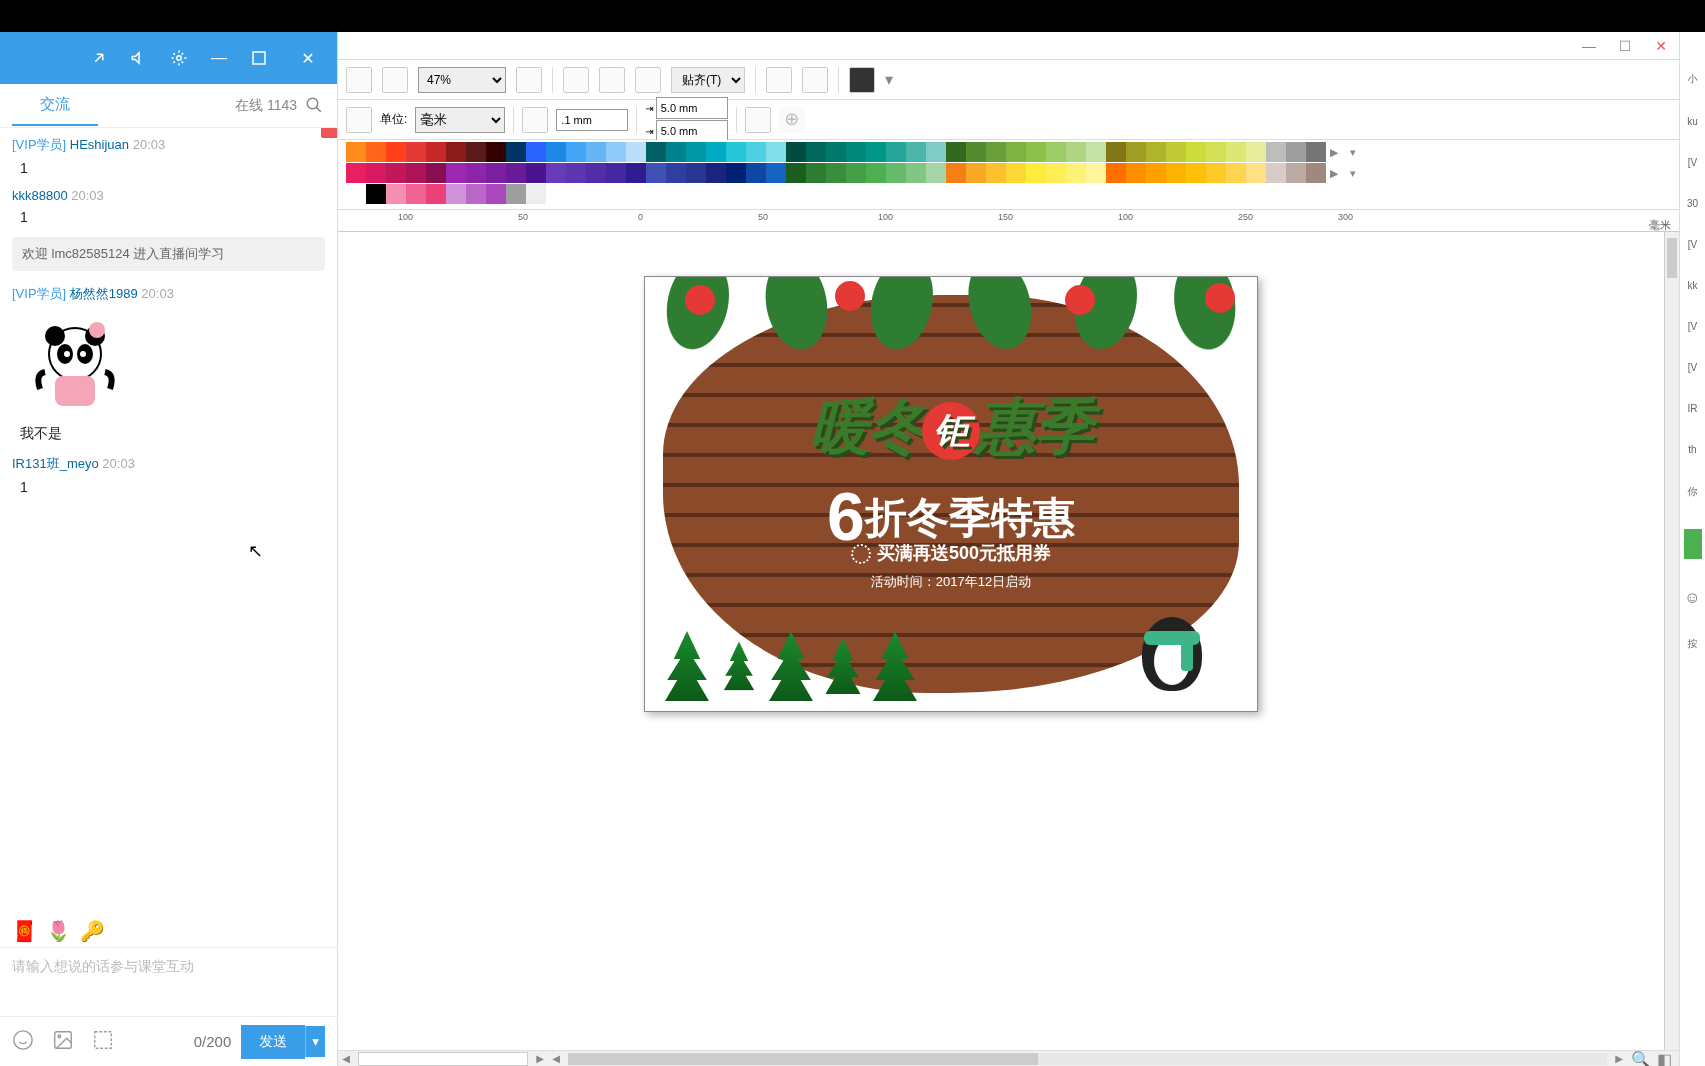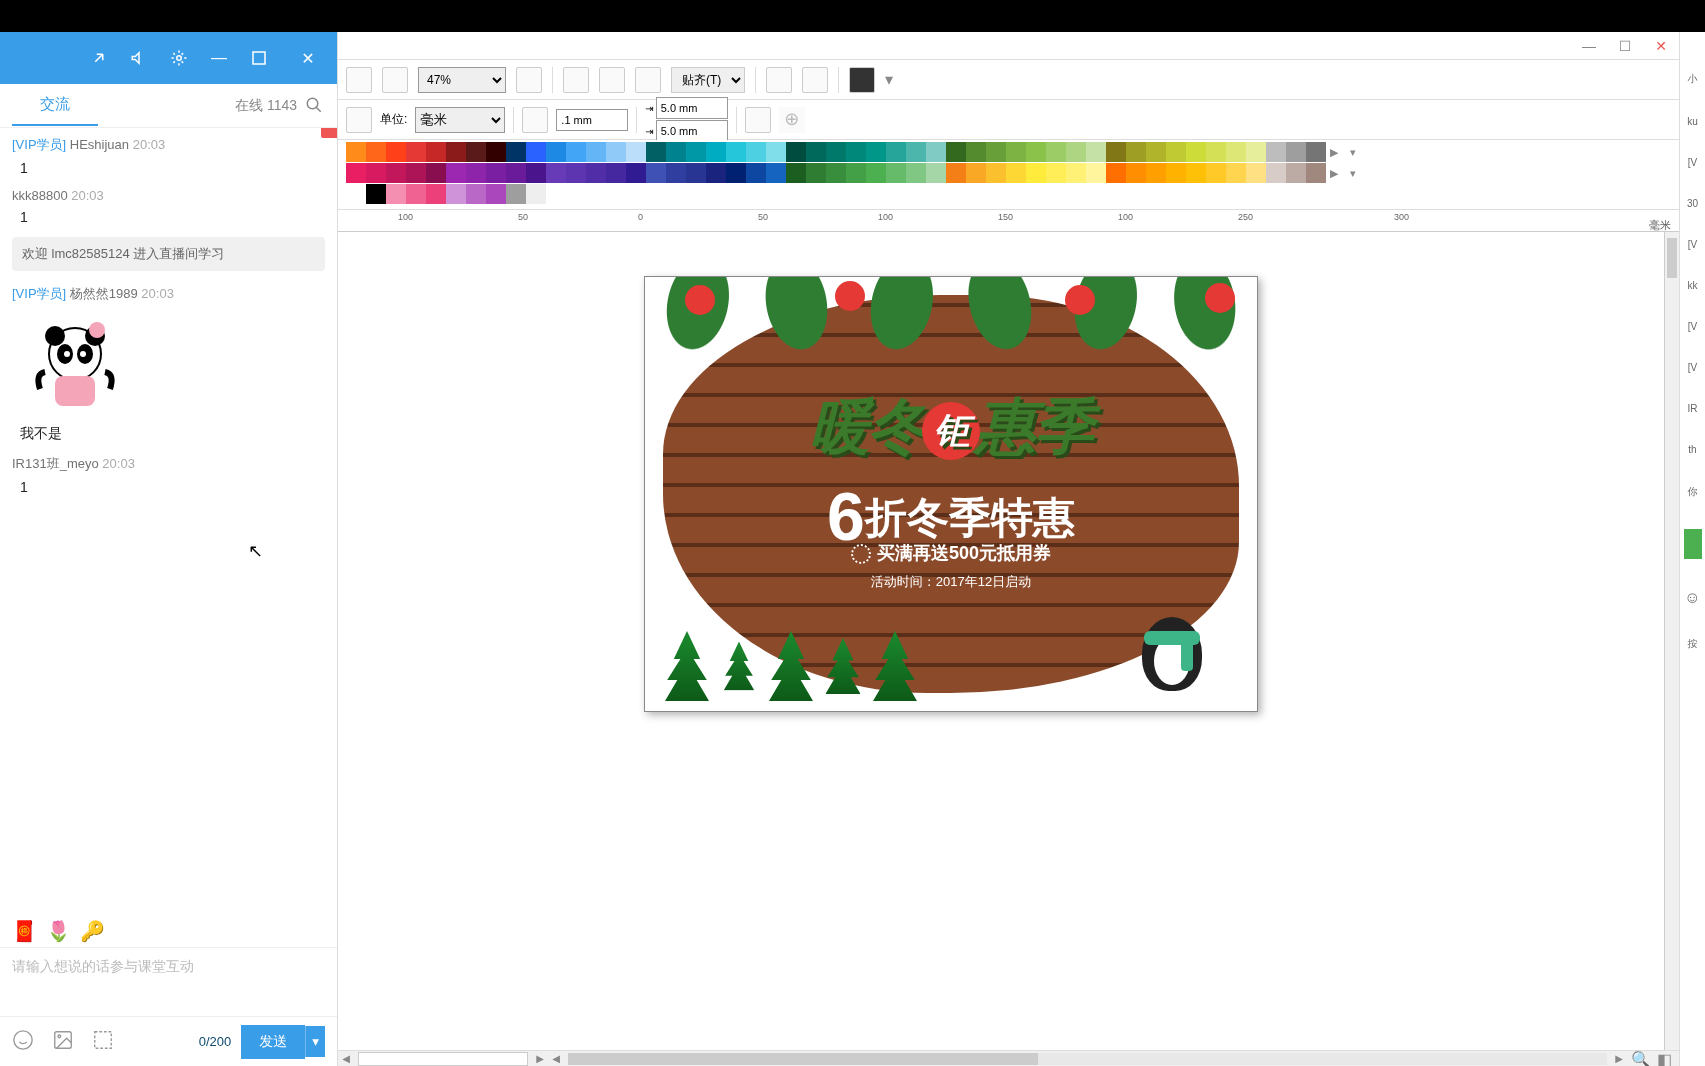--- a/index.html
+++ b/index.html
@@ -17,31 +17,31 @@
     .tab.active { color: #3a9de8; border-bottom: 2px solid #3a9de8; }
     .tab-online { margin-left: auto; color: #888; font-size: 14px; padding-right: 8px; }
     .search-icon { width: 20px; height: 20px; color: #888; cursor: pointer; }
     .chat-messages { flex: 1; overflow-y: auto; padding: 8px 12px; font-size: 14px; position: relative; }
     .notice-bubble { position: absolute; right: 0; top: -6px; width: 16px; height: 16px; background: #e55; border-radius: 2px 0 0 2px; }
     .sys-msg { background: #f0f0f0; padding: 8px 10px; border-radius: 4px; margin: 8px 0 14px 0; color: #666; font-size: 13px; }
     .msg-block { margin-bottom: 12px; }
     .msg-head { font-size: 13px; margin-bottom: 4px; }
     .vip-tag { color: #3a9de8; }
     .dbl-vip { color: #e55; }
-    .uname { color: #737373; }
+    .uname { color: #0369a1; }
     .mtime { color: #aaa; }
     .msg-body { color: #222; padding-left: 8px; margin-top: 6px; }
     .panda-sticker { width: 110px; height: 110px; margin: 6px 0 0 8px; display: flex; align-items: center; justify-content: center; }
     .stick-row { display: flex; gap: 10px; padding: 4px 12px; }
     .stick { width: 24px; height: 24px; font-size: 20px; }
     .chat-input { border-top: 1px solid #eee; padding: 6px 12px 0 12px; }
     .input-placeholder { color: #bbb; font-size: 14px; padding: 4px 0 40px 0; }
     .chat-send { height: 50px; display: flex; align-items: center; padding: 0 12px; border-top: 1px solid #eee; }
     .send-tool { width: 26px; height: 26px; margin-right: 14px; color: #999; cursor: pointer; }
-    .counter { margin-left: auto; color: #0c4a6e; font-size: 13px; margin-right: 10px; text-align: center; }
+    .counter { margin-left: auto; color: #737373; font-size: 15px; margin-right: 10px; text-align: center; }
     .send-btn { background: #3a9de8; color: #fff; border: none; padding: 8px 18px; font-size: 14px; cursor: pointer; }
     .send-dd { background: #3a9de8; color: #fff; border: none; border-left: 1px solid rgba(255,255,255,.3); padding: 8px 6px; cursor: pointer; }
     
     
     .editor { flex: 1; background: #f8f9fa; display: flex; flex-direction: column; position: relative; }
     .ed-titlebar { height: 28px; background: #fff; display: flex; align-items: center; justify-content: flex-end; padding: 0 6px; gap: 12px; border-bottom: 1px solid #ddd; }
     .win-btn { width: 24px; height: 20px; display: flex; align-items: center; justify-content: center; color: #888; cursor: pointer; font-size: 14px; }
     .win-close { color: #e55; }
     .menubar { height: 26px; background: #fff; display: flex; align-items: center; padding: 0 8px; gap: 18px; border-bottom: 1px solid #ddd; font-size: 13px; }
     .menubar span { cursor: pointer; }
@@ -371,21 +371,21 @@
     <div class="ruler-h" id="rulerh">
       <div class="rlabel">毫米</div>
     <div class="rtick" style="left: 60px;">100</div>
         <div class="rtick" style="left: 180px;">50</div>
         <div class="rtick" style="left: 300px;">0</div>
         <div class="rtick" style="left: 420px;">50</div>
         <div class="rtick" style="left: 540px;">100</div>
         <div class="rtick" style="left: 660px;">150</div>
         <div class="rtick" style="left: 780px;">100</div>
         <div class="rtick" style="left: 900px;">250</div>
-        <div class="rtick" style="left: 1056px;">300</div>
+        <div class="rtick" style="left: 1000px;">300</div>
       </div>
     <div class="canvas-area">
       <div class="artboard">
         <div class="brick-bg"></div>
         <div class="snow"></div>
         <div class="leaves">
           <div class="leaf"></div>
             <div class="leaf" style="transform:rotate(-10deg)"></div>
             <div class="leaf"></div>
             <div class="leaf" style="transform:rotate(-14deg)"></div>

